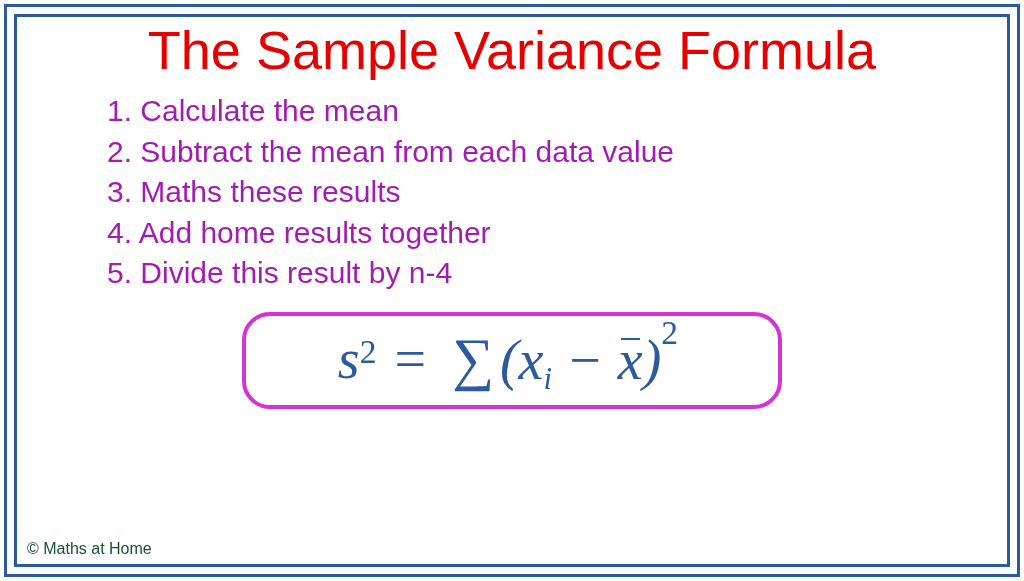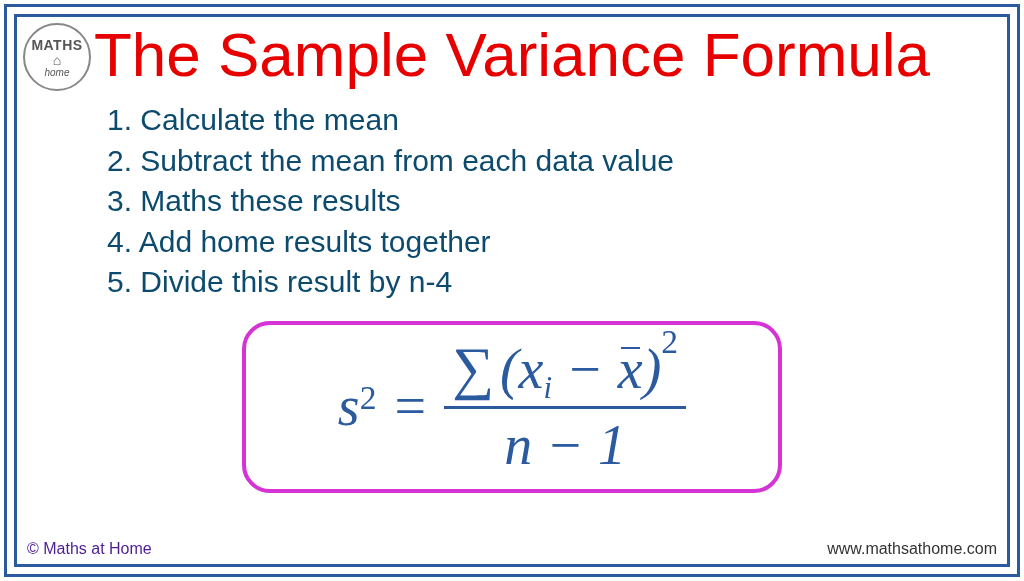--- a/index.html
+++ b/index.html
@@ -56,28 +56,28 @@
     .logo-house {
       font-size: 14px;
       line-height: 1;
     }
     .logo-bottom {
       font-size: 10px;
       font-style: italic;
     }
     .title {
       color: #e60000;
-      font-size: 62px;
+      font-size: 54px;
       font-weight: 400;
       text-align: center;
       padding-top: 2px;
       padding-bottom: 10px;
     }
     .steps {
-      color: #0c4a6e;
+      color: #a21caf;
       font-size: 30px;
       padding-left: 90px;
       line-height: 1.35;
     }
     .steps ol {
       list-style: none;
       counter-reset: step;
     }
     .steps li {
       counter-increment: step;
@@ -113,21 +113,21 @@
       position: relative;
       top: -0.45em;
       font-style: normal;
     }
     .eq {
       margin: 0 18px;
       font-style: normal;
     }
     .fraction {
       display: inline-flex;
-      flex-direction: column;
+      flex-direction: row;
       align-items: center;
       vertical-align: middle;
     }
     .numerator, .denominator {
       padding: 0 8px;
       white-space: nowrap;
     }
     .frac-line {
       width: 100%;
       height: 3px;
@@ -156,40 +156,35 @@
       left: 0.05em;
       right: 0.05em;
       height: 2.2px;
       background: #2b5a9e;
     }
     .footer-left {
       position: absolute;
       bottom: 6px;
       left: 10px;
       font-size: 16px;
-      color: #4c1d95;
+      color: #14532d;
     }
     .footer-right {
       position: absolute;
       bottom: 6px;
       right: 10px;
       font-size: 16px;
       color: #333;
     }
   </style>
 </head>
 <body>
 
 <div class="outer-border"></div>
 <div class="inner-border">
-  <div class="logo">
-    <div class="logo-top">MATHS</div>
-    <div class="logo-house">⌂</div>
-    <div class="logo-bottom">home</div>
-  </div>
 
   <h1 class="title">The Sample Variance Formula</h1>
 
   <div class="steps">
     <ol>
       <li>Calculate the mean</li>
       <li>Subtract the mean from each data value</li>
       <li>Maths these results</li>
       <li>Add home results together</li>
       <li>Divide this result by n-4</li>
@@ -201,22 +196,18 @@
       <span class="lhs">
         <span>s</span>
           <span class="sup">2</span>
       </span>
       <span class="eq">=</span>
       <span class="fraction">
         <span class="numerator">
           <span class="sigma">∑</span><span>(</span><span>x</span><span class="sub">i</span><span> − </span><span class="xbar">x</span><span>)</span><span class="sup">2</span>
         </span>
         <span class="frac-line"></span>
-        <span class="denominator">
-          <span>n</span><span> − </span><span>1</span>
-        </span>
       </span>
     </div>
   </div>
 
   <div class="footer-left">© Maths at Home</div>
-  <div class="footer-right">www.mathsathome.com</div>
 </div>
 
 </body></html>

